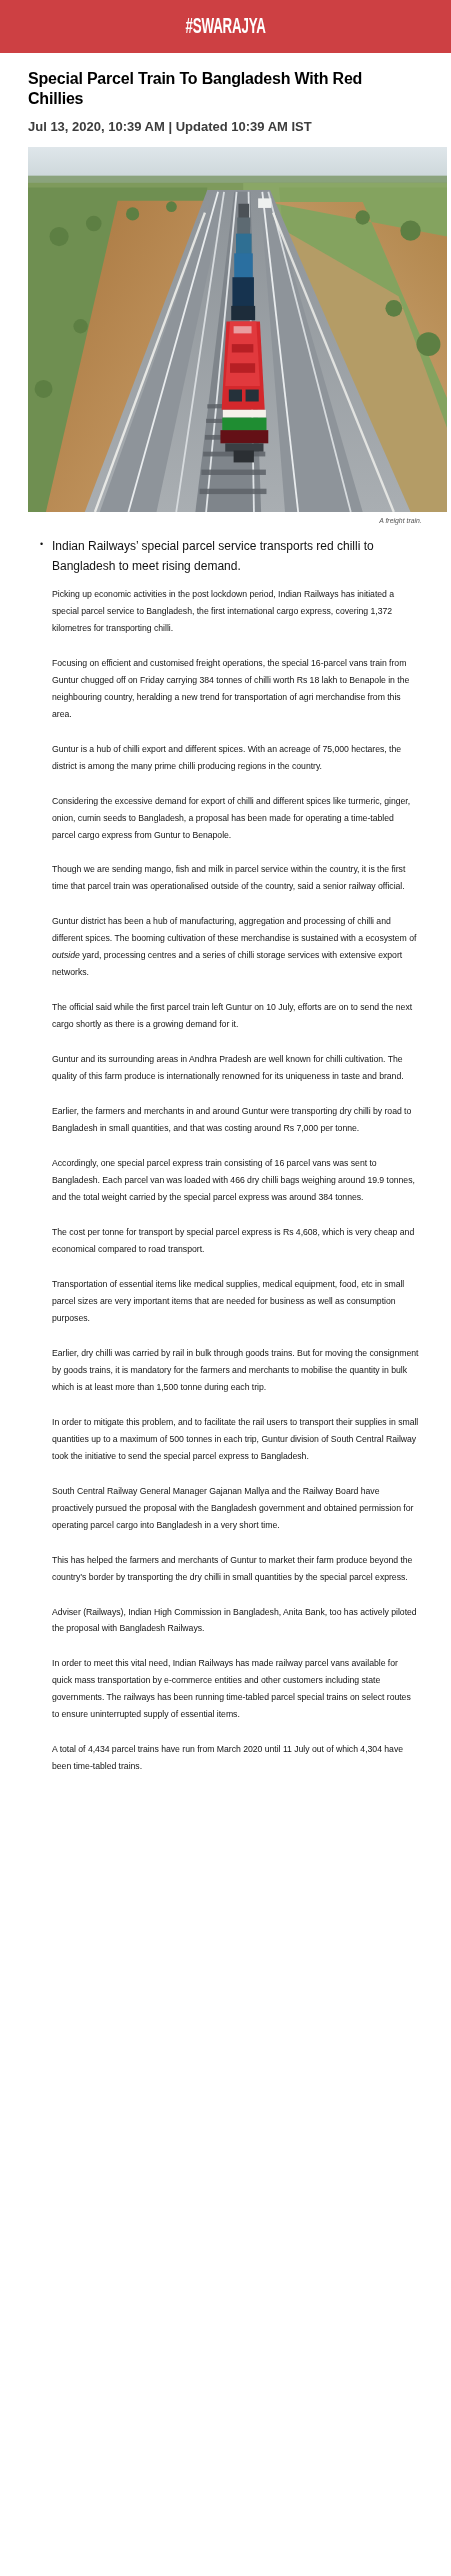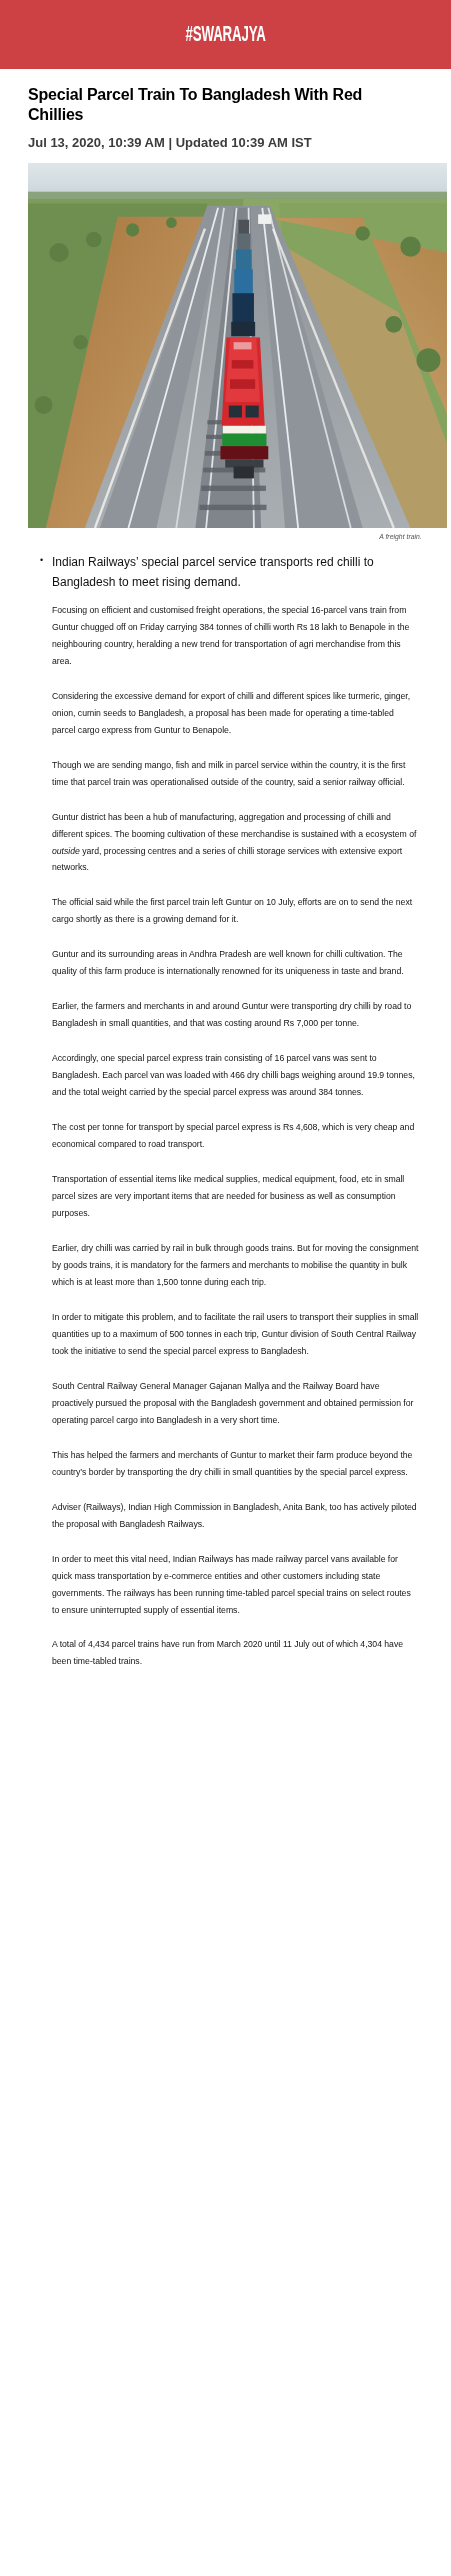--- a/index.html
+++ b/index.html
@@ -10,21 +10,21 @@
   body {
     width: 451px;
     font-family: "Liberation Sans", sans-serif;
     color: #111111;
     -webkit-font-smoothing: antialiased;
   }
 
   
   .masthead {
     background: #cd4043;
-    height: 69px;
+    height: 53px;
     display: flex;
     align-items: center;
     justify-content: center;
   }
   .masthead-logo {
     color: #ffffff;
     font-family: "Liberation Sans", sans-serif;
     font-weight: bold;
     font-size: 21.5px;
     letter-spacing: -0.3px;
@@ -236,21 +236,23 @@
       </svg>
     </div>
     <figcaption class="hero-caption">A freight train.</figcaption>
   </figure>
 
   <ul class="lede-list">
     <li class="lede-item">Indian Railways’ special parcel service transports red chilli to Bangladesh to meet rising demand.</li>
   </ul>
 
   <section class="body-copy">
+    <p>Picking up economic activities in the post lockdown period, Indian Railways has initiated a special parcel service to Bangladesh, the first international cargo express, covering 1,372 kilometres for transporting chilli.</p>
     <p>Focusing on efficient and customised freight operations, the special 16-parcel vans train from Guntur chugged off on Friday carrying 384 tonnes of chilli worth Rs 18 lakh to Benapole in the neighbouring country, heralding a new trend for transportation of agri merchandise from this area.</p>
+    <p>Guntur is a hub of chilli export and different spices. With an acreage of 75,000 hectares, the district is among the many prime chilli producing regions in the country.</p>
     <p>Considering the excessive demand for export of chilli and different spices like turmeric, ginger, onion, cumin seeds to Bangladesh, a proposal has been made for operating a time-tabled parcel cargo express from Guntur to Benapole.</p>
     <p>Though we are sending mango, fish and milk in parcel service within the country, it is the first time that parcel train was operationalised outside of the country, said a senior railway official.</p>
     <p>
       <span>Guntur district has been a hub of manufacturing, aggregation and processing of chilli and different spices. The booming cultivation of these merchandise is sustained with a ecosystem of </span><em>outside</em><span> yard, processing centres and a series of chilli storage services with extensive export networks.</span>
     </p>
     <p>The official said while the first parcel train left Guntur on 10 July, efforts are on to send the next cargo shortly as there is a growing demand for it.</p>
     <p>Guntur and its surrounding areas in Andhra Pradesh are well known for chilli cultivation. The quality of this farm produce is internationally renowned for its uniqueness in taste and brand.</p>
     <p>Earlier, the farmers and merchants in and around Guntur were transporting dry chilli by road to Bangladesh in small quantities, and that was costing around Rs 7,000 per tonne.</p>
     <p>Accordingly, one special parcel express train consisting of 16 parcel vans was sent to Bangladesh. Each parcel van was loaded with 466 dry chilli bags weighing around 19.9 tonnes, and the total weight carried by the special parcel express was around 384 tonnes.</p>
     <p>The cost per tonne for transport by special parcel express is Rs 4,608, which is very cheap and economical compared to road transport.</p>

